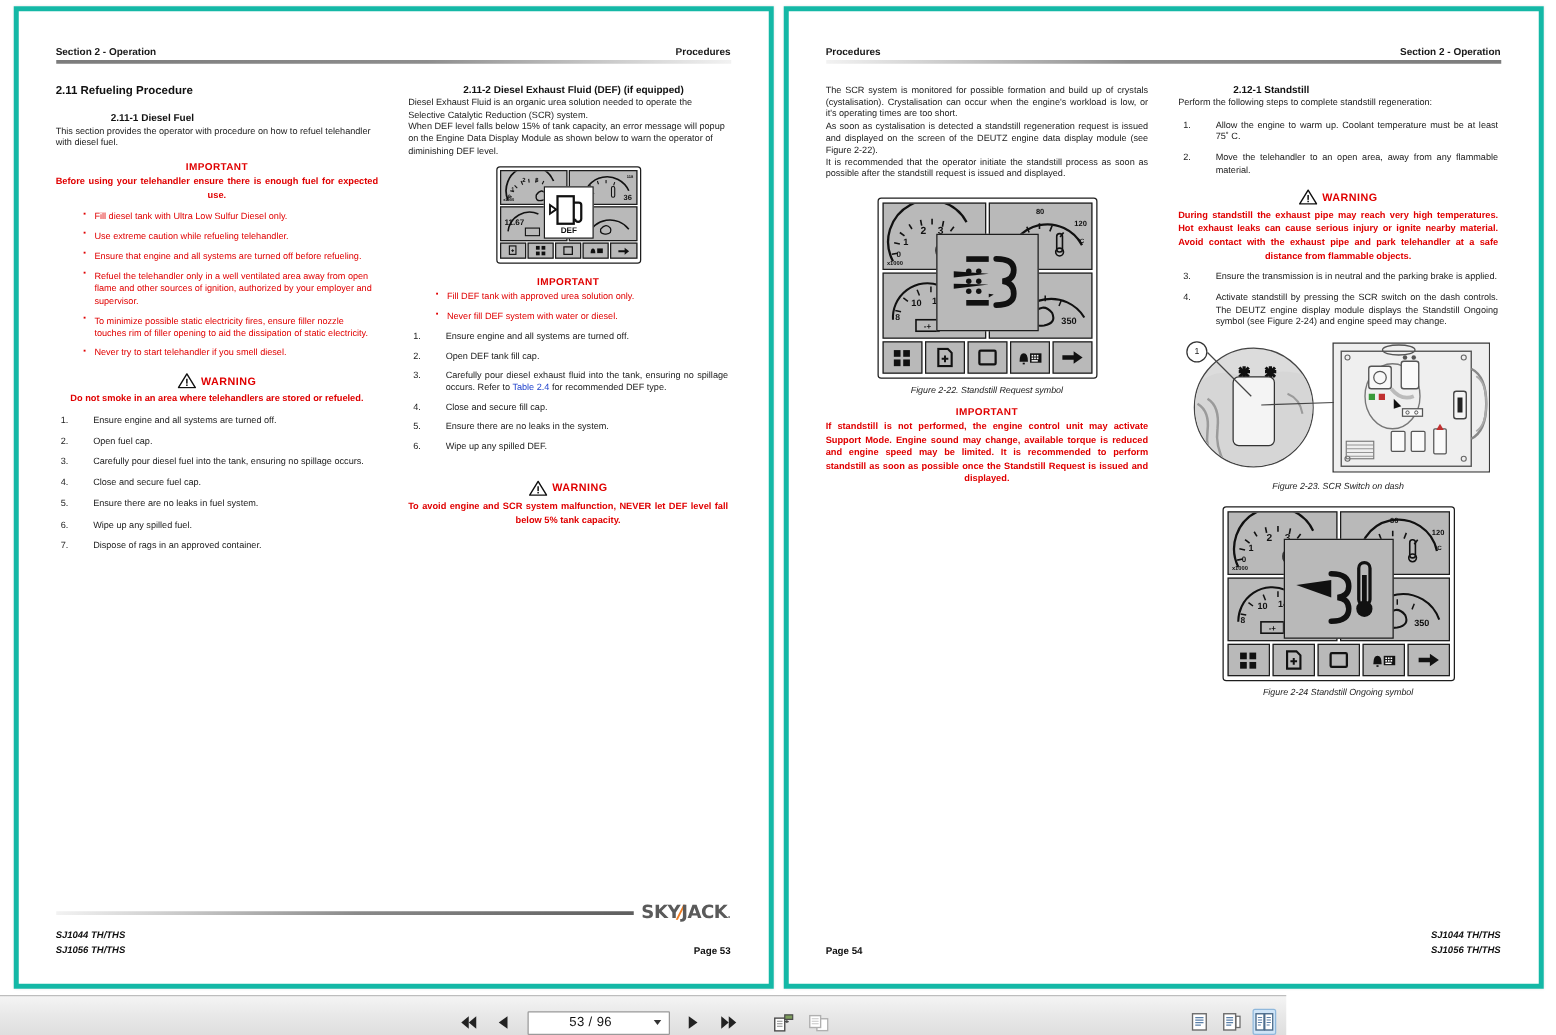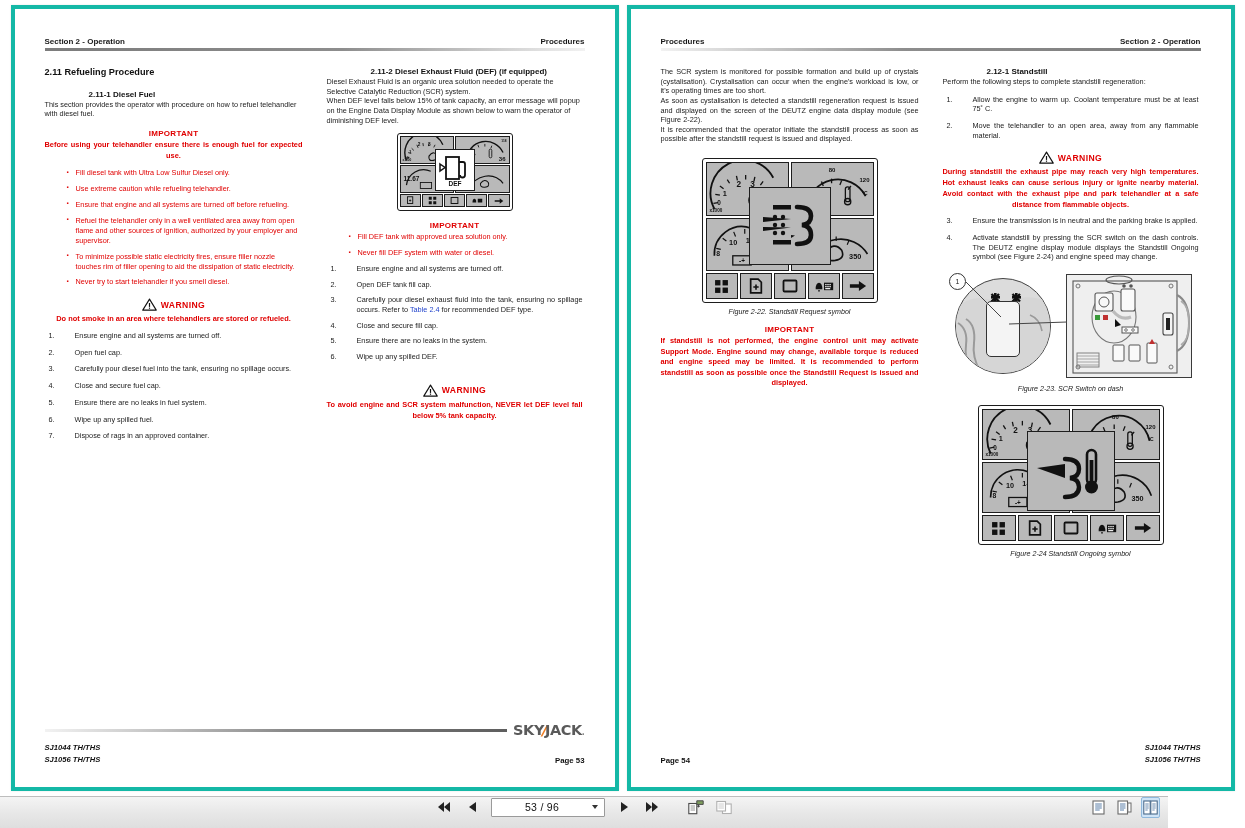--- a/index.html
+++ b/index.html
@@ -353,26 +353,26 @@
     font-size: 7.8px;
     font-weight: bold;
     color: #111;
     align-self: flex-end;
   }
 
   
   #toolbar {
     position: absolute;
     left: 0; bottom: 0;
-    width: 1168px;
+    width: 1029px;
     height: 32px;
     background: linear-gradient(to bottom, #f4f4f4 0%, #e8e8e8 50%, #dedede 100%);
     border-top: 1px solid #bdbdbd;
     display: flex;
-    align-items: flex-start;
+    align-items: flex-end;
     justify-content: center;
   }
   .tb-center {
     display: flex;
     align-items: center;
     gap: 10px;
   }
   .tb-btn {
     width: 18px; height: 20px;
     display: flex; align-items: center; justify-content: center;

